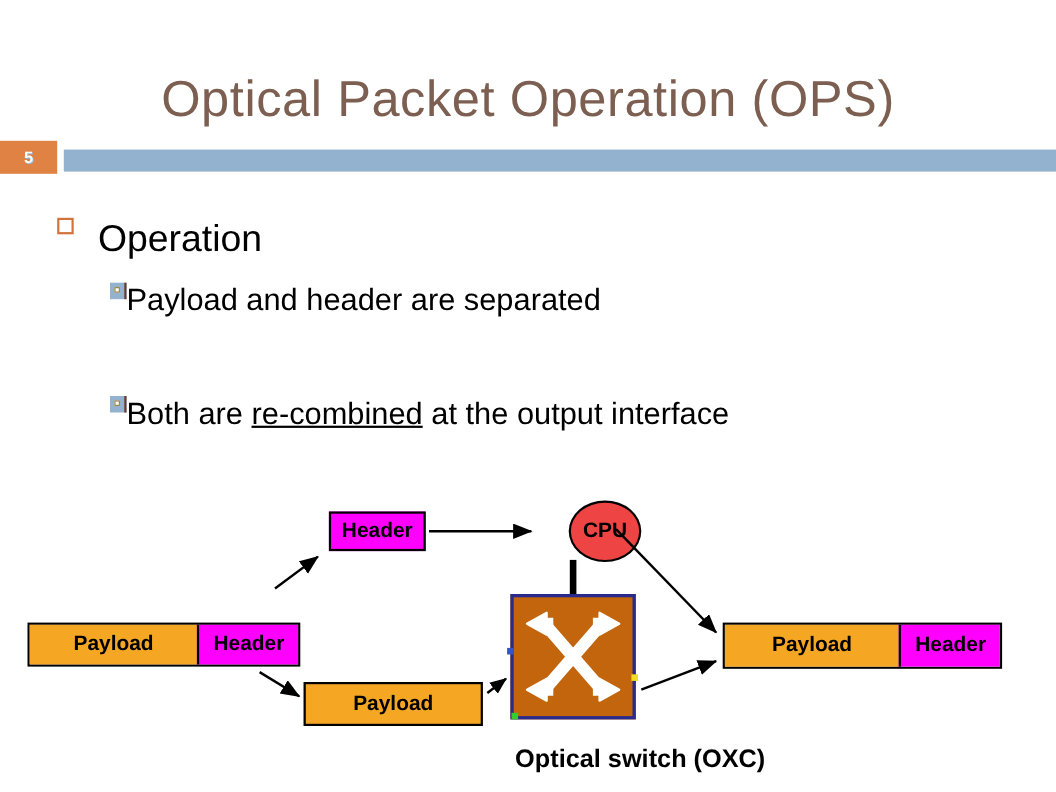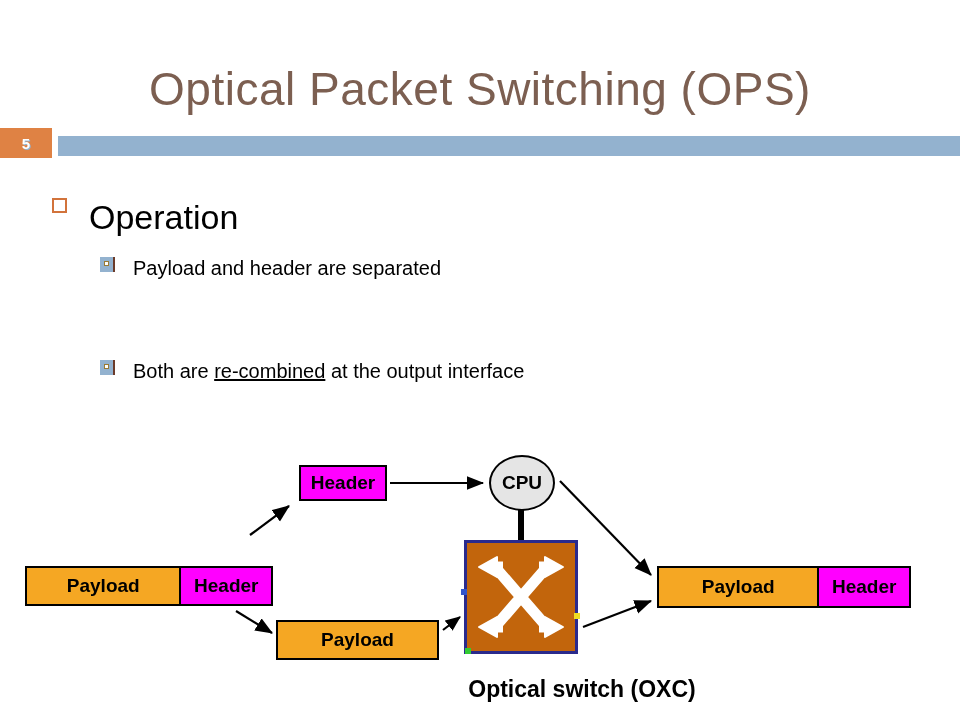--- a/index.html
+++ b/index.html
@@ -96,22 +96,21 @@
     box-sizing: border-box;
   }
 
   .bullet-text-l1 {
     margin-left: 22px;
     font-size: 34px;
     color: #000000;
     white-space: nowrap;
   }
   .bullet-text-l2 {
-    margin-left: 18px;
-    font-size: 20px;
+    font-size: 28px;
     color: #000000;
     white-space: nowrap;
   }
   .u { text-decoration: underline; }
 
   .pkt-box {
     position: absolute;
     border: 2px solid #000000;
     box-sizing: border-box;
     display: flex;
@@ -140,26 +139,26 @@
     color: #000000;
     white-space: nowrap;
     box-sizing: border-box;
   }
   .combo .seg-payload { background: #F5A723; }
   .combo .seg-header  { background: #FF00FF; border-left: 2px solid #000000; }
 
   
   #cpu-node {
     position: absolute;
-    left: 489px;
+    left: 517px;
     top: 455px;
     width: 66px;
     height: 56px;
     border-radius: 50%;
-    background: #e5e5e5;
+    background: #ef4444;
     border: 2px solid #000000;
     box-sizing: border-box;
     display: flex;
     align-items: center;
     justify-content: center;
     font-size: 19px;
     font-weight: 700;
     color: #000000;
   }
   #cpu-stem {
@@ -206,21 +205,21 @@
     width: 960px;
     height: 720px;
     pointer-events: none;
   }
 </style>
 </head>
 <body>
 
 <div id="slide">
 
-  <div id="slide-title">Optical Packet Switching (OPS)</div>
+  <div id="slide-title">Optical Packet Operation (OPS)</div>
 
   <div id="slide-number-badge">5</div>
 
   <div id="header-bar"></div>
 
   <div class="bullet-row bullet-l1" style="top:198px;">
     <span class="marker-l1"></span>
     <span class="bullet-text-l1">Operation</span>
   </div>
 

